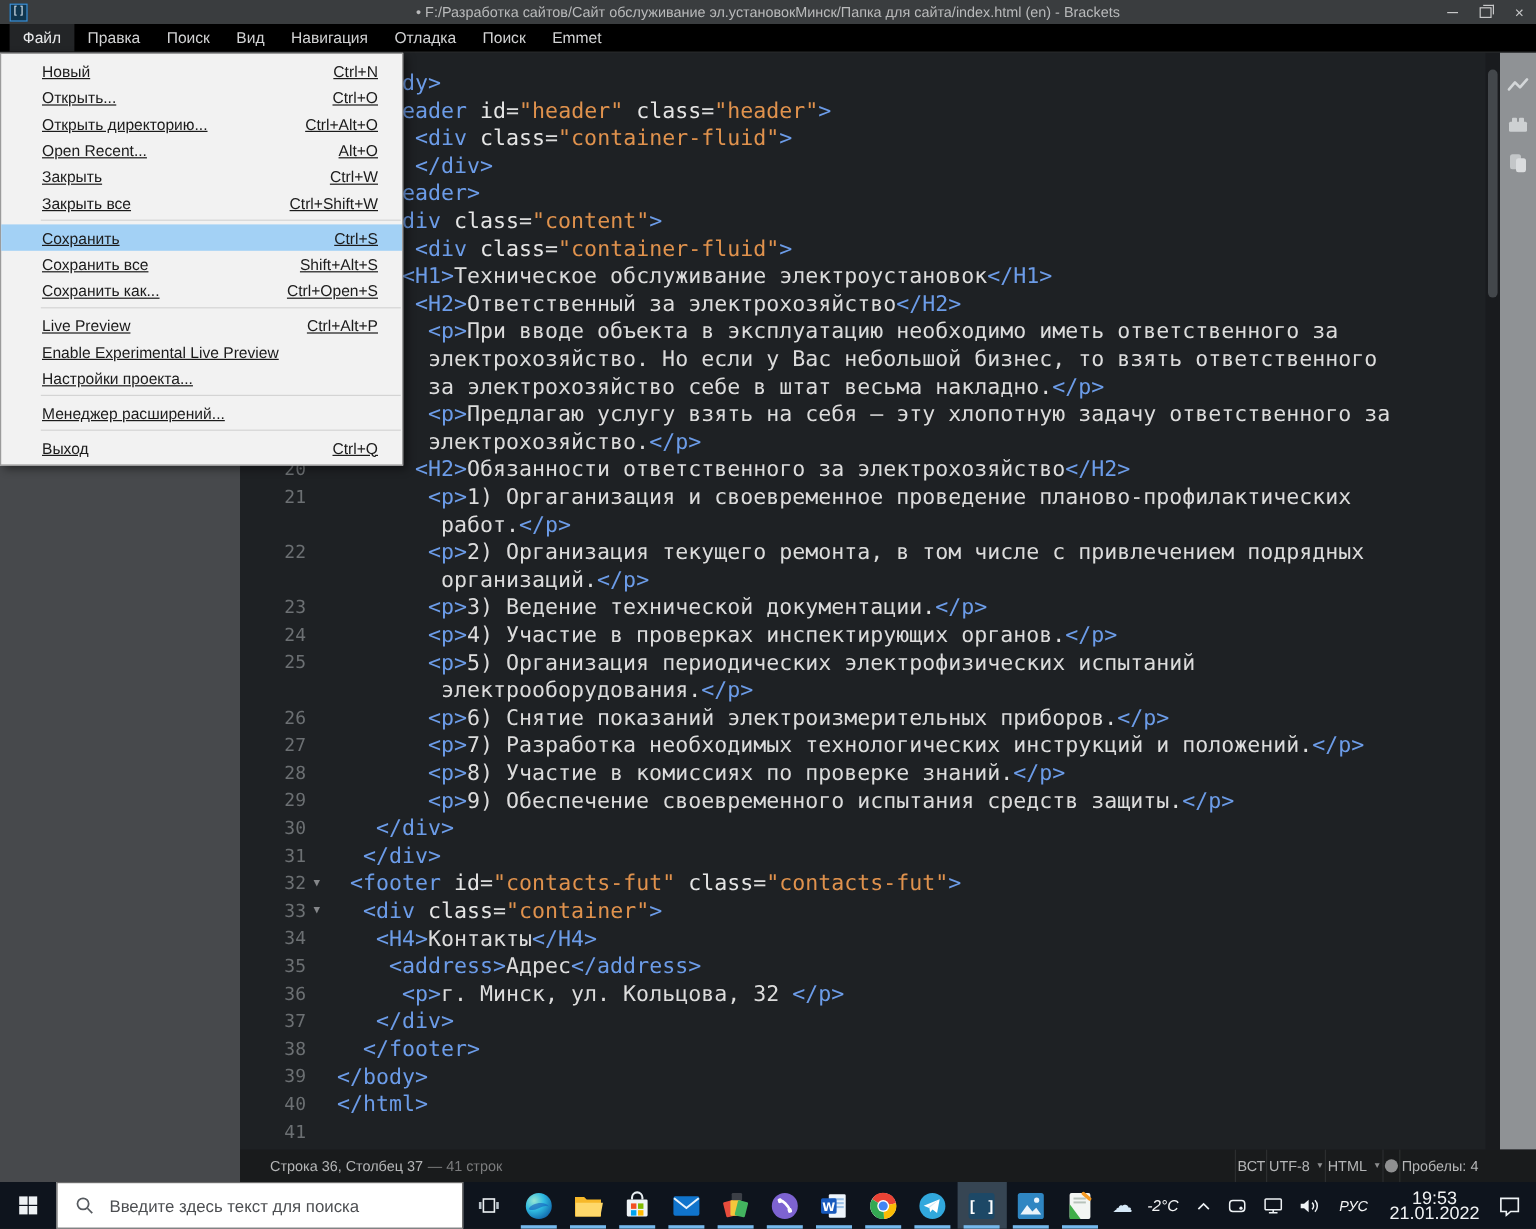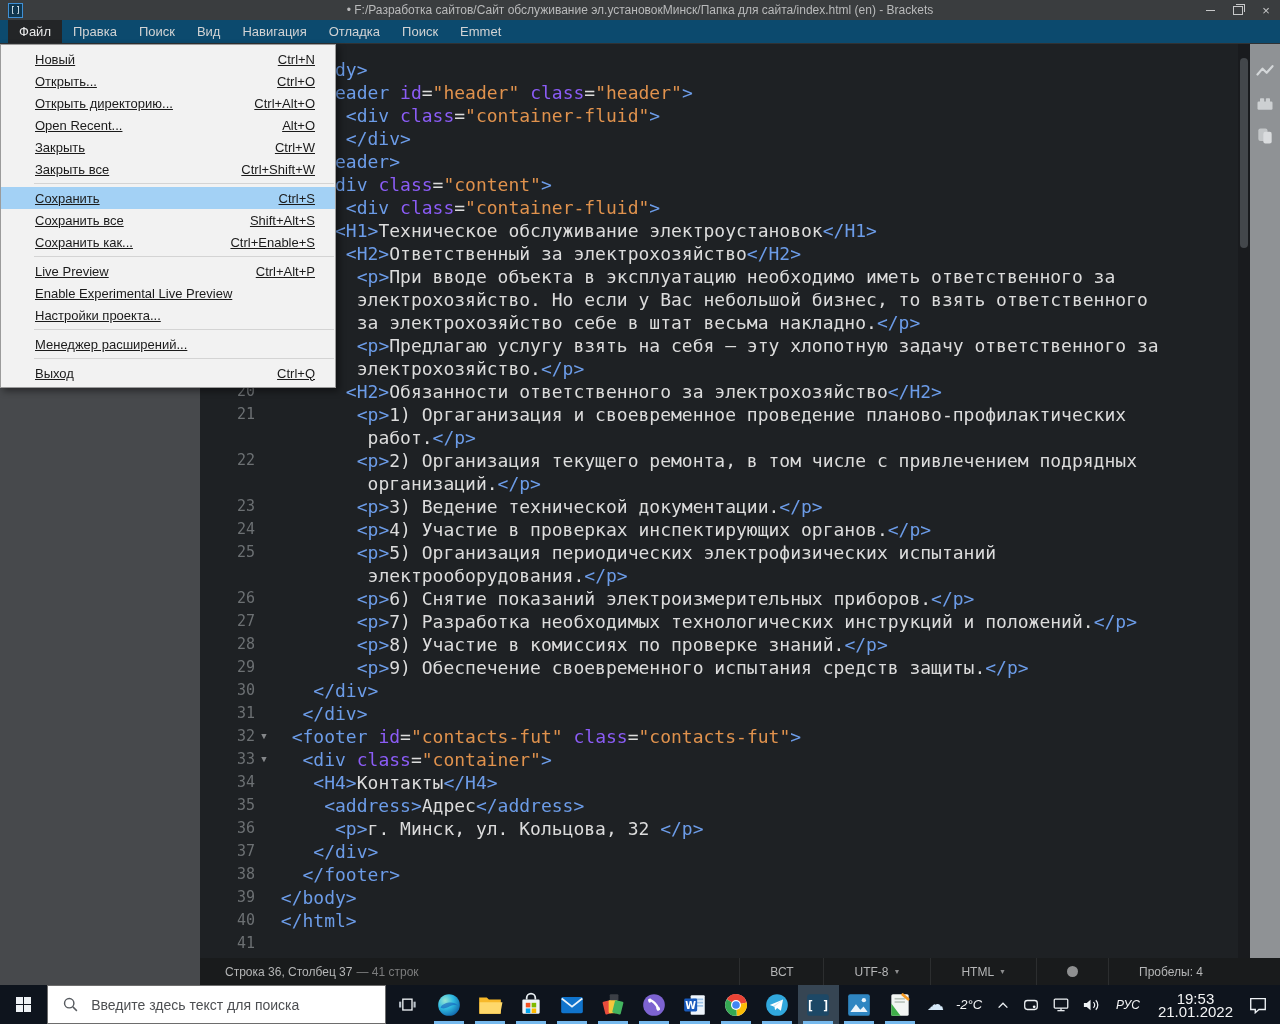--- a/index.html
+++ b/index.html
@@ -12,51 +12,51 @@
            color:#e8f2fa;font-family:"DejaVu Sans Mono",monospace;font-size:9px;line-height:12px;
            text-align:center;}
   .wtitle{position:absolute;left:0;right:0;text-align:center;pointer-events:none;}
   .wbtns{margin-left:auto;display:flex;align-items:center;height:100%;}
   .wbtn{width:28px;height:100%;display:flex;align-items:center;justify-content:center;color:#c7c8c9;}
   .minbar{width:9px;height:1px;background:#c7c8c9;}
   .restore{width:8px;height:7px;border:1px solid #c7c8c9;position:relative;}
   .restore:before{content:"";position:absolute;left:2px;top:-3px;width:8px;height:7px;border:1px solid #c7c8c9;border-left:none;border-bottom:none;}
   .closex{font-size:13px;}
   
-  .menubar{position:absolute;top:20px;left:0;right:0;height:24px;background:#0c4a6e;
+  .menubar{position:absolute;top:20px;left:0;right:0;height:24px;background:#000000;
            display:flex;align-items:stretch;padding-left:8px;border-bottom:1px solid #303234;box-sizing:border-box;}
   .mi{padding:0 11px;font-size:13px;color:#d2d3d4;display:flex;align-items:center;}
   .mi.active{background:#232527;color:#e9eaeb;}
   
   .sidebar{position:absolute;top:44px;bottom:39px;left:0;width:200px;background:#47494c;}
   .mainarea{position:absolute;top:44px;left:200px;right:0;bottom:66px;display:flex;}
   .editor{flex:1;background:#1e2124;padding-top:14px;overflow:hidden;box-sizing:border-box;}
   .row{display:flex;height:23px;font-family:"DejaVu Sans Mono",monospace;font-size:18px;line-height:23px;white-space:pre;}
   .ln{width:58px;flex:0 0 58px;text-align:right;color:#6c7073;font-size:15px;line-height:23px;padding-right:3px;box-sizing:border-box;}
   .fold{width:12px;flex:0 0 12px;color:#85878a;font-size:9px;line-height:23px;text-align:center;}
   .codetxt{white-space:pre;}
-  .tok-tg{color:#6c9ce8;}.tok-at{color:#8b5cf6;}.tok-st{color:#e0924d;}.tok-tx{color:#dcdcdc;}
+  .tok-tg{color:#6c9ce8;}.tok-at{color:#e5e5e5;}.tok-st{color:#e0924d;}.tok-tx{color:#dcdcdc;}
   .vscroll{flex:0 0 12px;background:#191b1e;position:relative;}
   .vthumb{position:absolute;left:2px;top:14px;width:8px;height:190px;background:#43474b;border-radius:4px;}
   .rtoolbar{flex:0 0 30px;background:#8f9295;display:flex;flex-direction:column;align-items:center;padding-top:18px;gap:12px;}
   .rticon{width:20px;height:20px;}
   
   .dropdown{position:absolute;top:44px;left:0;width:336px;background:#f2f2f2;border:1px solid #9b9b9b;
             box-shadow:3px 3px 7px rgba(0,0,0,.45);padding:3px 0;z-index:60;box-sizing:border-box;}
   .ditem{height:22px;display:flex;align-items:center;justify-content:space-between;
          padding:0 20px 0 34px;font-size:13px;color:#1b1b1b;text-decoration:underline;}
   .ditem.hl{background:#a3d1f5;}
   .dsep{height:1px;background:#d4d4d4;margin:3px 1px 3px 33px;}
   
   .statusbar{position:absolute;left:200px;right:0;bottom:39px;height:27px;background:#191b1c;
              display:flex;align-items:center;font-size:12px;color:#b5b6b7;}
   .sb-left{padding-left:25px;}
   .sb-dim{color:#7b7c7d;margin-left:4px;}
   .sb-right{margin-left:auto;display:flex;align-items:center;height:100%;margin-right:47px;}
-  .sb-seg{padding:0 30px;height:100%;display:flex;align-items:center;gap:5px;border-left:1px solid #2c2e2f;}
+  .sb-seg{padding:0 1px;height:100%;display:flex;align-items:center;gap:5px;border-left:1px solid #2c2e2f;}
   .sb-arrow{font-size:7px;color:#8d8e8f;}
   .sb-dot{width:11px;height:11px;border-radius:50%;background:#8f9091;}
   
   .taskbar{position:absolute;left:0;right:0;bottom:0;height:39px;background:#0e141d;display:flex;align-items:stretch;}
   .startbtn{width:48px;display:flex;align-items:center;justify-content:center;}
   .winlogo{display:grid;grid-template-columns:7px 7px;grid-template-rows:7px 7px;gap:1.5px;}
   .winlogo span{background:#eef2f5;}
   .searchbox{width:344px;background:#ffffff;border:1px solid #6d6d6d;box-sizing:border-box;
              display:flex;align-items:center;gap:12px;padding:0 0 0 14px;font-size:14px;color:#4d4f52;}
   .tvcell{width:44px;display:flex;align-items:center;justify-content:center;}
@@ -191,21 +191,21 @@
     <div class="ditem hl">
       <span>Сохранить</span>
       <span>Ctrl+S</span>
     </div>
     <div class="ditem">
       <span>Сохранить все</span>
       <span>Shift+Alt+S</span>
     </div>
     <div class="ditem">
       <span>Сохранить как...</span>
-      <span>Ctrl+Enable+S</span>
+      <span>Ctrl+Open+S</span>
     </div>
     <div class="dsep"></div>
     <div class="ditem">
       <span>Live Preview</span>
       <span>Ctrl+Alt+P</span>
     </div>
     <div class="ditem">
       <span>Enable Experimental Live Preview</span>
       <span></span>
     </div>

